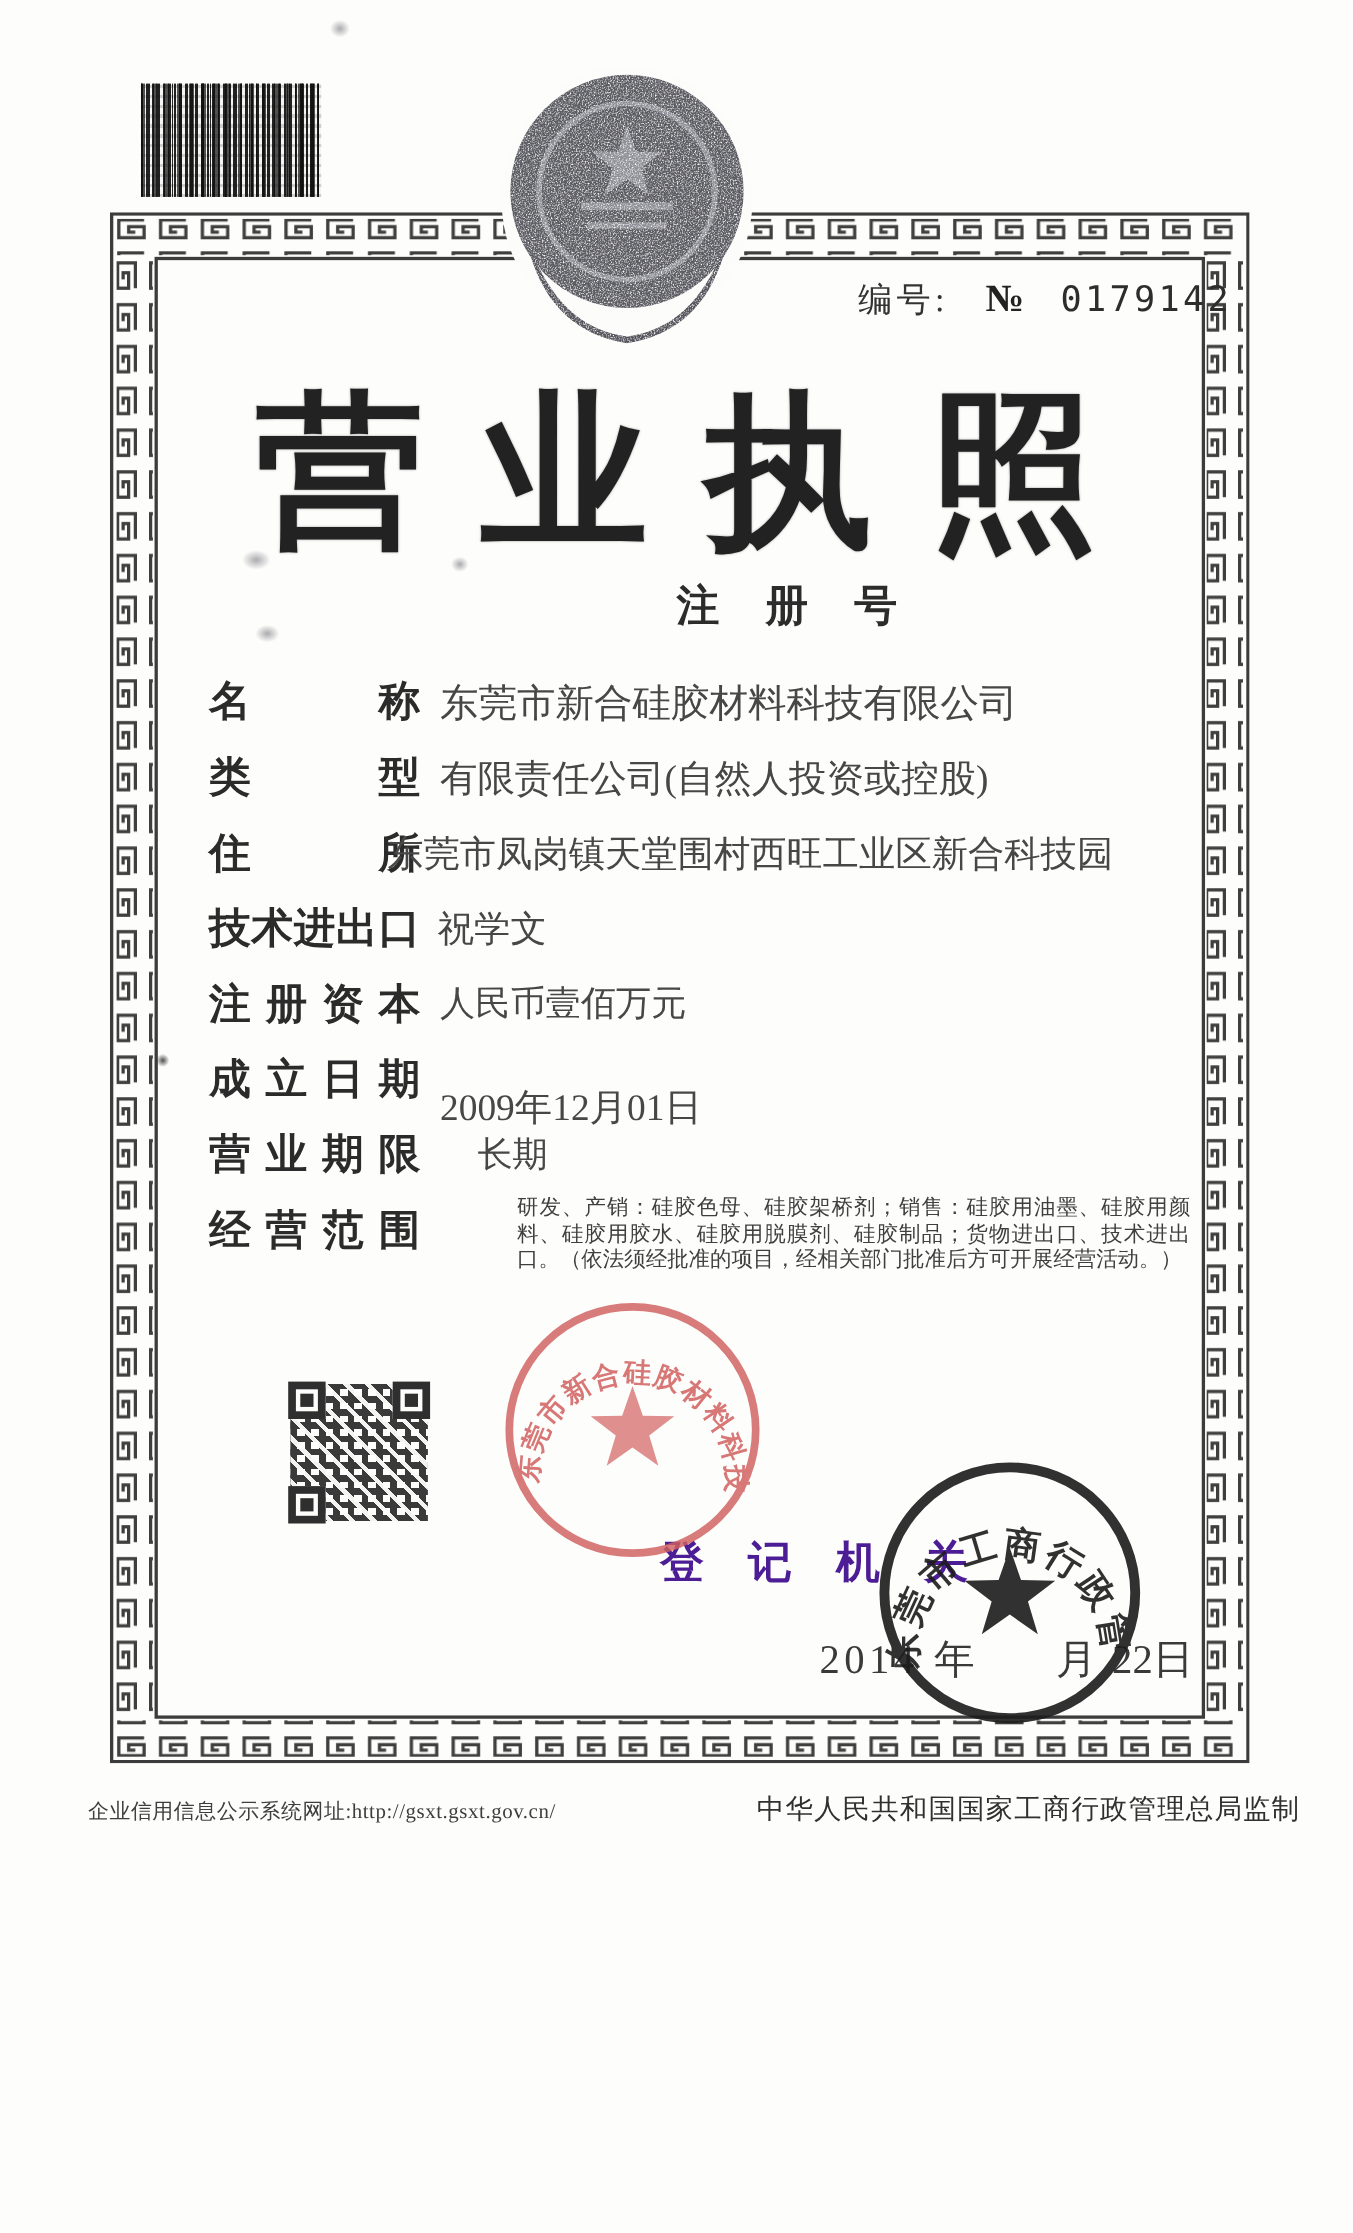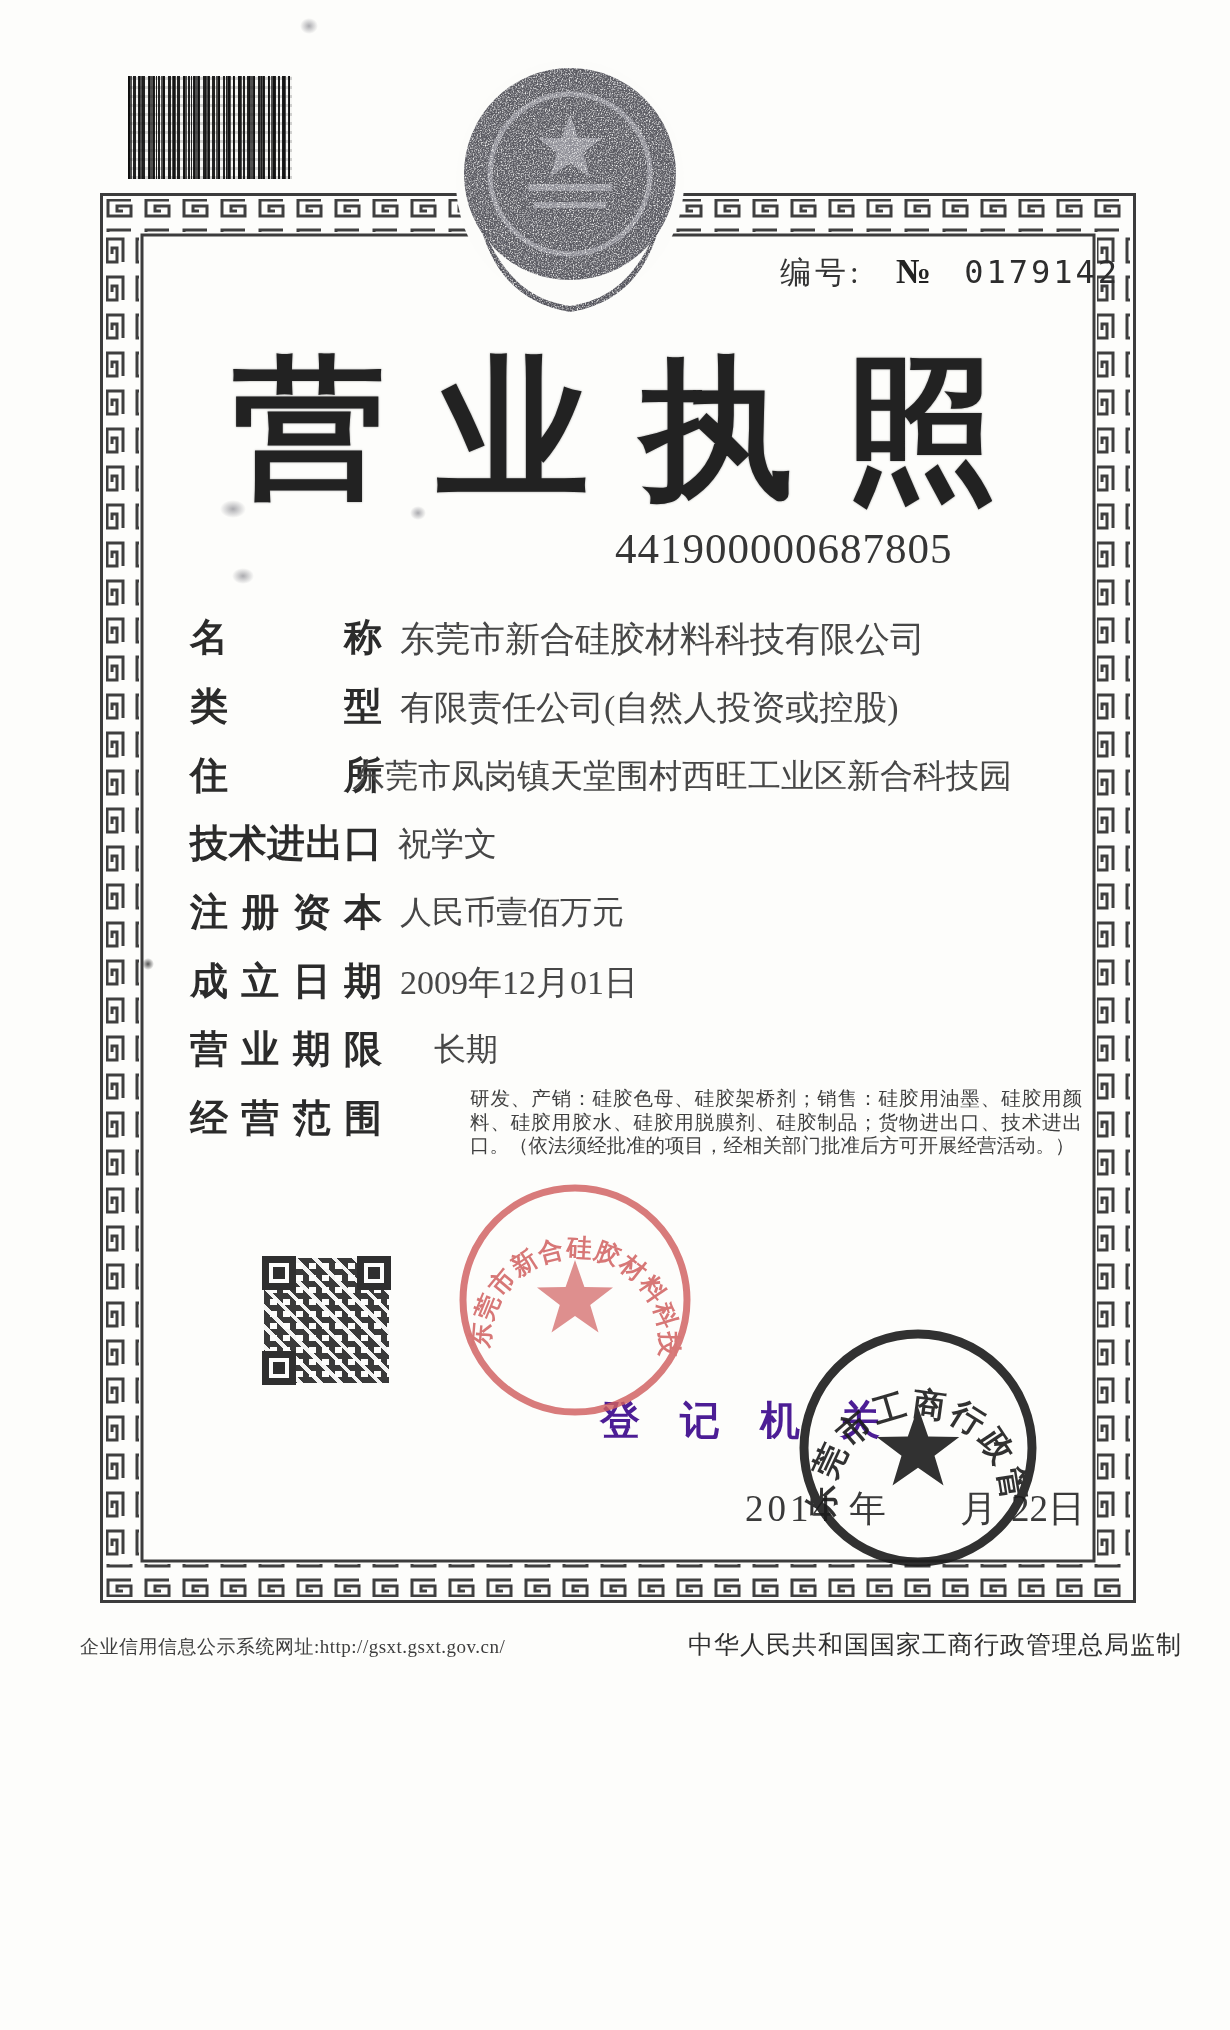--- a/index.html
+++ b/index.html
@@ -129,21 +129,21 @@
 
 <div class="abs serial">
   <span class="lab">编号:</span>
   <span class="no">№</span>
   <span class="digits">0179142</span>
 </div>
 
 <div class="abs title">营业执照</div>
 
 <div class="abs regline">
-  <span class="num">441900000687805</span>
+  <span class="lab">注 册 号</span>
 </div>
 
 <div class="row" style="top:612px">
   <div class="flabel">名称</div>
   <div class="fvalue" style="left:210px;font-size:35px;">东莞市新合硅胶材料科技有限公司</div>
 </div>
 <div class="row" style="top:681px">
   <div class="flabel">类型</div>
   <div class="fvalue" style="left:210px;font-size:34px;">有限责任公司(自然人投资或控股)</div>
 </div>
@@ -154,21 +154,21 @@
 <div class="row" style="top:818px">
   <div class="flabel">技术进出口</div>
   <div class="fvalue" style="left:208px;font-size:33px;">祝学文</div>
 </div>
 <div class="row" style="top:887px">
   <div class="flabel">注册资本</div>
   <div class="fvalue" style="left:210px;font-size:32px;">人民币壹佰万元</div>
 </div>
 <div class="row" style="top:956px">
   <div class="flabel">成立日期</div>
-  <div class="fvalue" style="left:210px;font-size:34px;">2009年12月01日</div>
+  <div class="fvalue" style="left:210px;font-size:34px;margin-top:24px;">2009年12月01日</div>
 </div>
 <div class="row" style="top:1024px">
   <div class="flabel">营业期限</div>
   <div class="fvalue" style="left:212px;font-size:32px;margin-left:32px;">长期</div>
 </div>
 <div class="row" style="top:1093px">
   <div class="flabel">经营范围</div>
   <div class="scope">研发、产销：硅胶色母、硅胶架桥剂；销售：硅胶用油墨、硅胶用颜料、硅胶用胶水、硅胶用脱膜剂、硅胶制品；货物进出口、技术进出口。（依法须经批准的项目，经相关部门批准后方可开展经营活动。）</div>
 </div>
 

